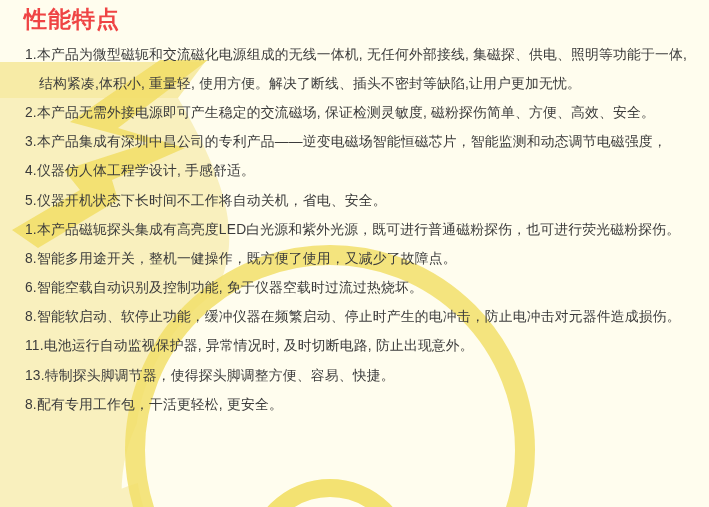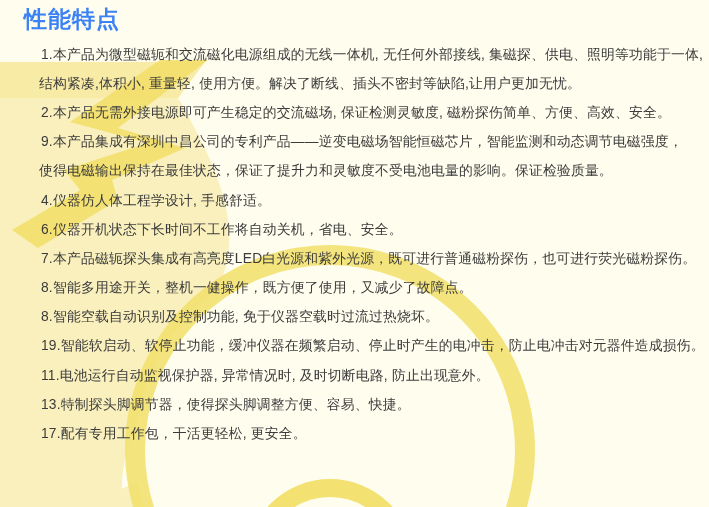--- a/index.html
+++ b/index.html
@@ -14,28 +14,28 @@
     position:absolute;left:0;top:0;width:709px;height:507px;
     z-index:0;pointer-events:none;
   }
   .content{
     position:absolute;left:0;top:0;width:709px;height:507px;
     z-index:1;
   }
   .page-title{
     position:absolute;left:24px;top:4px;
     font-size:23px;font-weight:bold;letter-spacing:1px;
-    color:#3b82f6;
+    color:#ef4444;
   }
   .features-list{
     position:absolute;left:0;top:40px;width:709px;
   }
   .line{
     height:29.2px;display:flex;align-items:center;
-    padding-left:41px;
+    padding-left:25px;
     font-size:13.8px;letter-spacing:0.2px;
     color:#3B3B3B;
     white-space:nowrap;
   }
   .line.indent{padding-left:39px;}
 </style>
 </head>
 <body>
 
 <svg class="watermark" viewBox="0 0 709 507" xmlns="http://www.w3.org/2000/svg">
@@ -52,25 +52,24 @@
 
   <path d="M160,60 L208,60 L118,128 L185,148 L112,180 L118,200 L38,248 L12,230 L80,190 L64,170 L148,143 L70,122 Z" fill-opacity="0.9" fill="#F2DF6A"></path>
 </svg>
 
 <div class="content">
   <div class="page-title">性能特点</div>
   <div class="features-list">
       <div class="line">1.本产品为微型磁轭和交流磁化电源组成的无线一体机, 无任何外部接线, 集磁探、供电、照明等功能于一体,</div>
       <div class="line indent">结构紧凑,体积小, 重量轻, 使用方便。解决了断线、插头不密封等缺陷,让用户更加无忧。</div>
       <div class="line">2.本产品无需外接电源即可产生稳定的交流磁场, 保证检测灵敏度, 磁粉探伤简单、方便、高效、安全。</div>
-      <div class="line">9.本产品集成有深圳中昌公司的专利产品——逆变电磁场智能恒磁芯片，智能监测和动态调节电磁强度，</div>
-      <div class="line indent">使得电磁输出保持在最佳状态，保证了提升力和灵敏度不受电池电量的影响。保证检验质量。</div>
+      <div class="line">3.本产品集成有深圳中昌公司的专利产品——逆变电磁场智能恒磁芯片，智能监测和动态调节电磁强度，</div>
       <div class="line">4.仪器仿人体工程学设计, 手感舒适。</div>
-      <div class="line">6.仪器开机状态下长时间不工作将自动关机，省电、安全。</div>
-      <div class="line">7.本产品磁轭探头集成有高亮度LED白光源和紫外光源，既可进行普通磁粉探伤，也可进行荧光磁粉探伤。</div>
+      <div class="line">5.仪器开机状态下长时间不工作将自动关机，省电、安全。</div>
+      <div class="line">1.本产品磁轭探头集成有高亮度LED白光源和紫外光源，既可进行普通磁粉探伤，也可进行荧光磁粉探伤。</div>
       <div class="line">8.智能多用途开关，整机一健操作，既方便了使用，又减少了故障点。</div>
-      <div class="line">8.智能空载自动识别及控制功能, 免于仪器空载时过流过热烧坏。</div>
-      <div class="line">19.智能软启动、软停止功能，缓冲仪器在频繁启动、停止时产生的电冲击，防止电冲击对元器件造成损伤。</div>
+      <div class="line">6.智能空载自动识别及控制功能, 免于仪器空载时过流过热烧坏。</div>
+      <div class="line">8.智能软启动、软停止功能，缓冲仪器在频繁启动、停止时产生的电冲击，防止电冲击对元器件造成损伤。</div>
       <div class="line">11.电池运行自动监视保护器, 异常情况时, 及时切断电路, 防止出现意外。</div>
       <div class="line">13.特制探头脚调节器，使得探头脚调整方便、容易、快捷。</div>
-      <div class="line">17.配有专用工作包，干活更轻松, 更安全。</div>
+      <div class="line">8.配有专用工作包，干活更轻松, 更安全。</div>
     </div>
 </div>
 
 </body></html>

